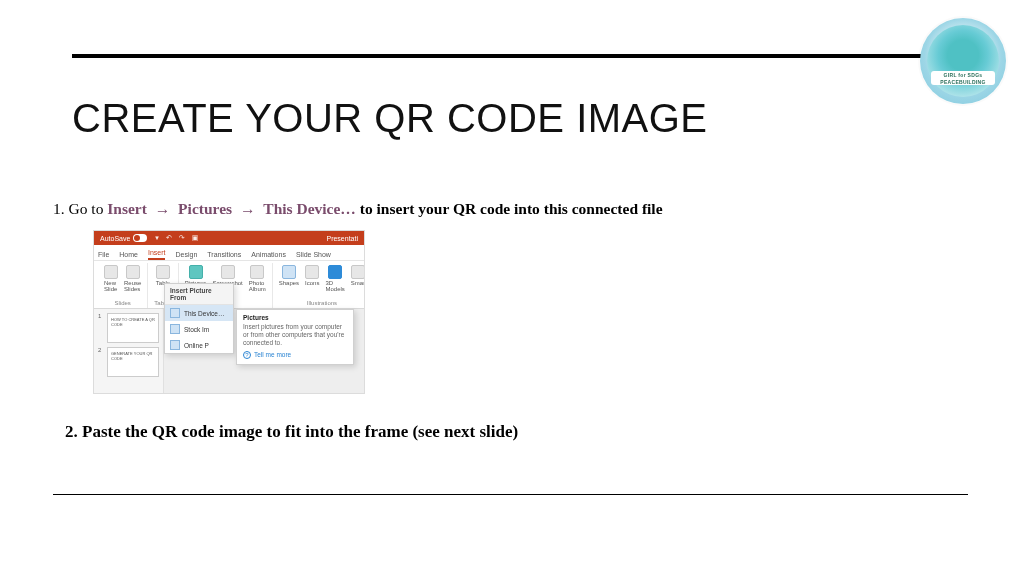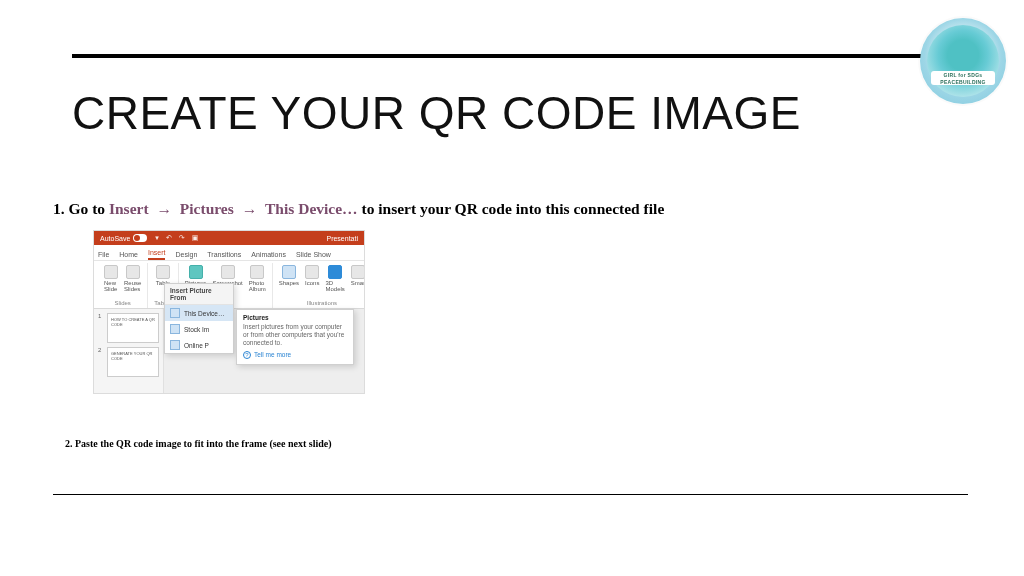--- a/index.html
+++ b/index.html
@@ -14,24 +14,24 @@
   .top-rule {
     position: absolute;
     left: 72px;
     right: 56px;
     top: 54px;
     border-top: 4px solid #000;
   }
   .title {
     position: absolute;
     left: 72px;
-    top: 86px;
+    top: 96px;
     font-family: 'Arial Narrow', 'Helvetica Neue', Arial, sans-serif;
     font-stretch: condensed;
-    font-size: 46px;
+    font-size: 40px;
     font-weight: 400;
     letter-spacing: 0.5px;
     color: #111;
   }
   .logo {
     position: absolute;
     right: 18px;
     top: 18px;
     width: 86px;
     height: 86px;
@@ -67,31 +67,30 @@
 
   .step1 {
     position: absolute;
     left: 53px;
     top: 200px;
     font-size: 15.5px;
     color: #000;
   }
   .step1 .pp-link { color: #7a4c6c; font-weight: 700; }
   .step1 .arrow { color: #7a4c6c; font-weight: 700; padding: 0 4px; }
-  .step1 .lead { font-weight: 700; text-align: right; }
+  .step1 .lead { font-weight: 400; text-align: right; }
   .step1 .rest { font-weight: 700; }
 
   .step2 {
     position: absolute;
     left: 65px;
     top: 422px;
-    font-size: 10px;
+    font-size: 17px;
     font-weight: 700;
     color: #000;
-    margin-top: 16px;
   }
 
   .bottom-rule {
     position: absolute;
     left: 53px;
     right: 56px;
     top: 494px;
     border-top: 1px solid #000;
   }
 

